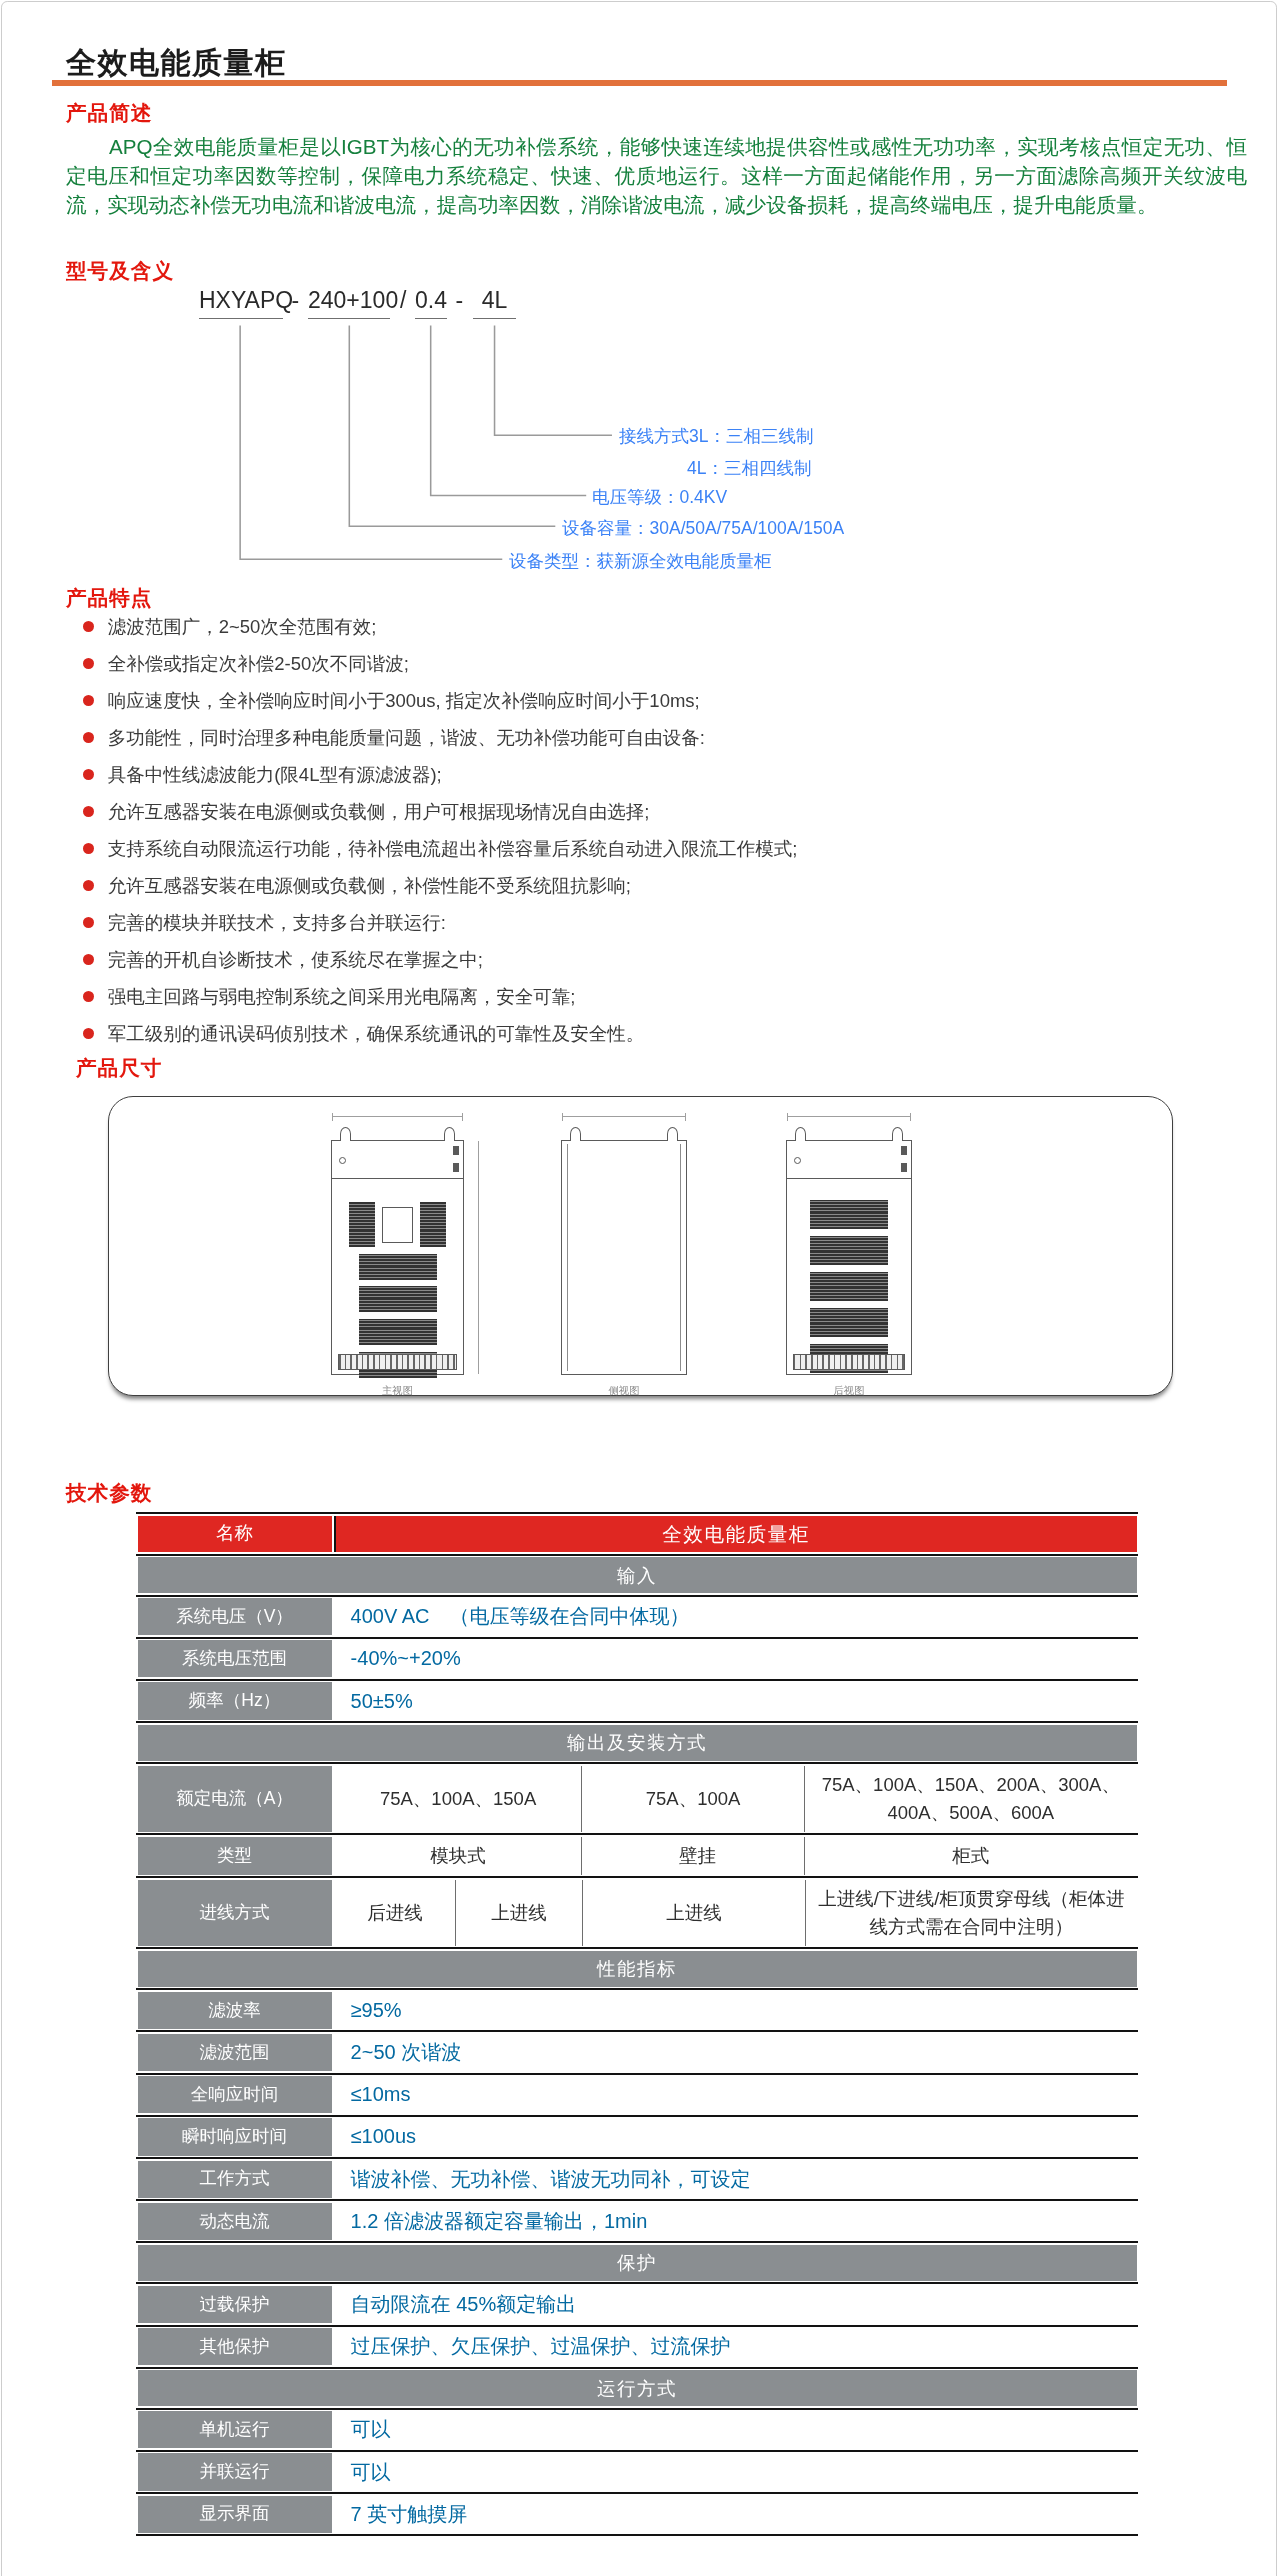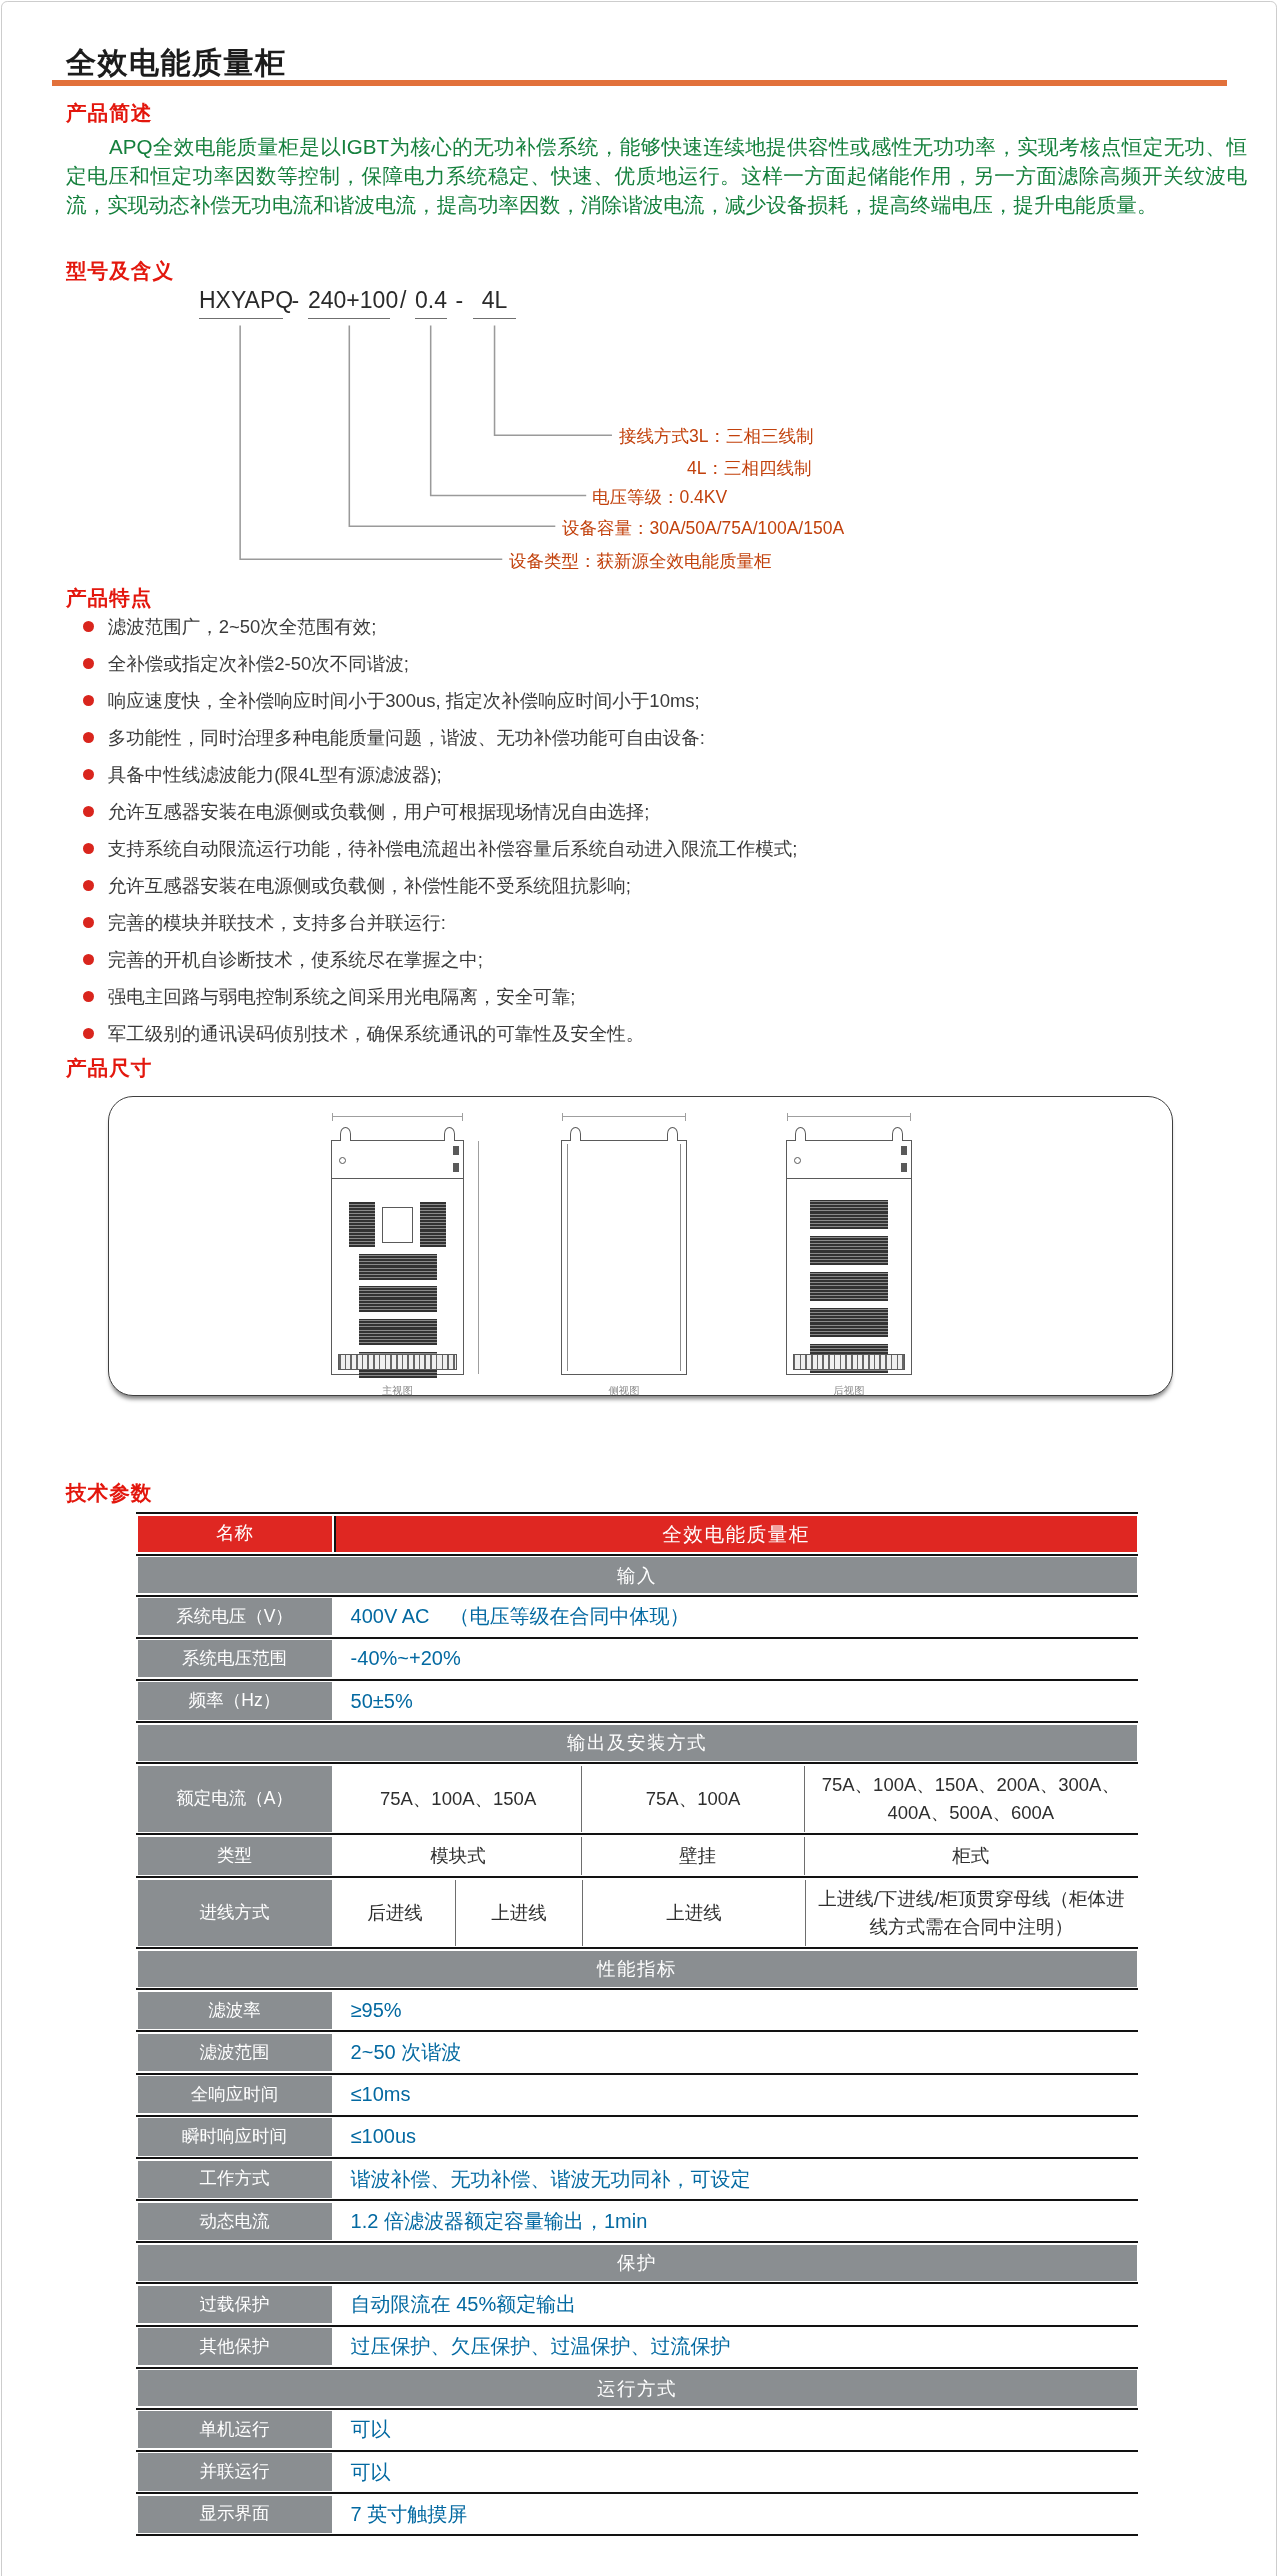--- a/index.html
+++ b/index.html
@@ -18,21 +18,21 @@
     color:#1c1c1c;letter-spacing:1.5px;white-space:nowrap;
   }
   .accent-bar{position:absolute;left:52px;top:80px;width:1175px;height:5.7px;background:#E2713B;}
   .sec-heading{
     position:absolute;font-size:20.6px;font-weight:bold;color:#E3170D;
     letter-spacing:1px;white-space:nowrap;
   }
   #h-overview{left:66px;top:99px;}
   #h-model{left:66px;top:257px;}
   #h-features{left:66px;top:584px;}
-  #h-dimensions{left:66px;top:1054px;}
+  #h-dimensions{left:76px;top:1054px;}
   #h-specs{left:66px;top:1479px;}
 
   
   .overview-paragraph{
     position:absolute;left:66px;top:132px;width:1181px;
     font-size:20.6px;line-height:29px;color:#15803d;text-align:justify;text-indent:43px;
   }
 
   
   .model-seg,.model-sep{
@@ -41,21 +41,21 @@
   .model-seg{padding-bottom:4.1px;border-bottom:1.5px solid #6f6f6f;}
   #seg-type{left:199px;width:84px;}
   #sep-1{left:286px;width:18.5px;}
   #seg-capacity{left:308px;width:82px;}
   #sep-2{left:394px;width:18.5px;}
   #seg-voltage{left:415px;width:32px;}
   #sep-3{left:450px;width:18.5px;}
   #seg-wiring{left:473px;width:43px;}
   #model-lines{position:absolute;left:0;top:0;width:1278px;height:618px;pointer-events:none;}
   .model-label{
-    position:absolute;transform:translateY(-50%);font-size:17.5px;color:#c2410c;white-space:nowrap;
+    position:absolute;transform:translateY(-50%);font-size:17.5px;color:#3b82f6;white-space:nowrap;
   }
   #ml-0{left:619px;top:436px;}
   #ml-1{left:687px;top:468px;}
   #ml-2{left:592px;top:497px;}
   #ml-3{left:562px;top:528px;}
   #ml-4{left:509px;top:561px;}
 
   
   .features-list{position:absolute;left:83px;top:608px;width:1149px;}
   .feature-item{display:flex;align-items:center;height:37px;font-size:18.5px;color:#3a3a3a;white-space:nowrap;}

